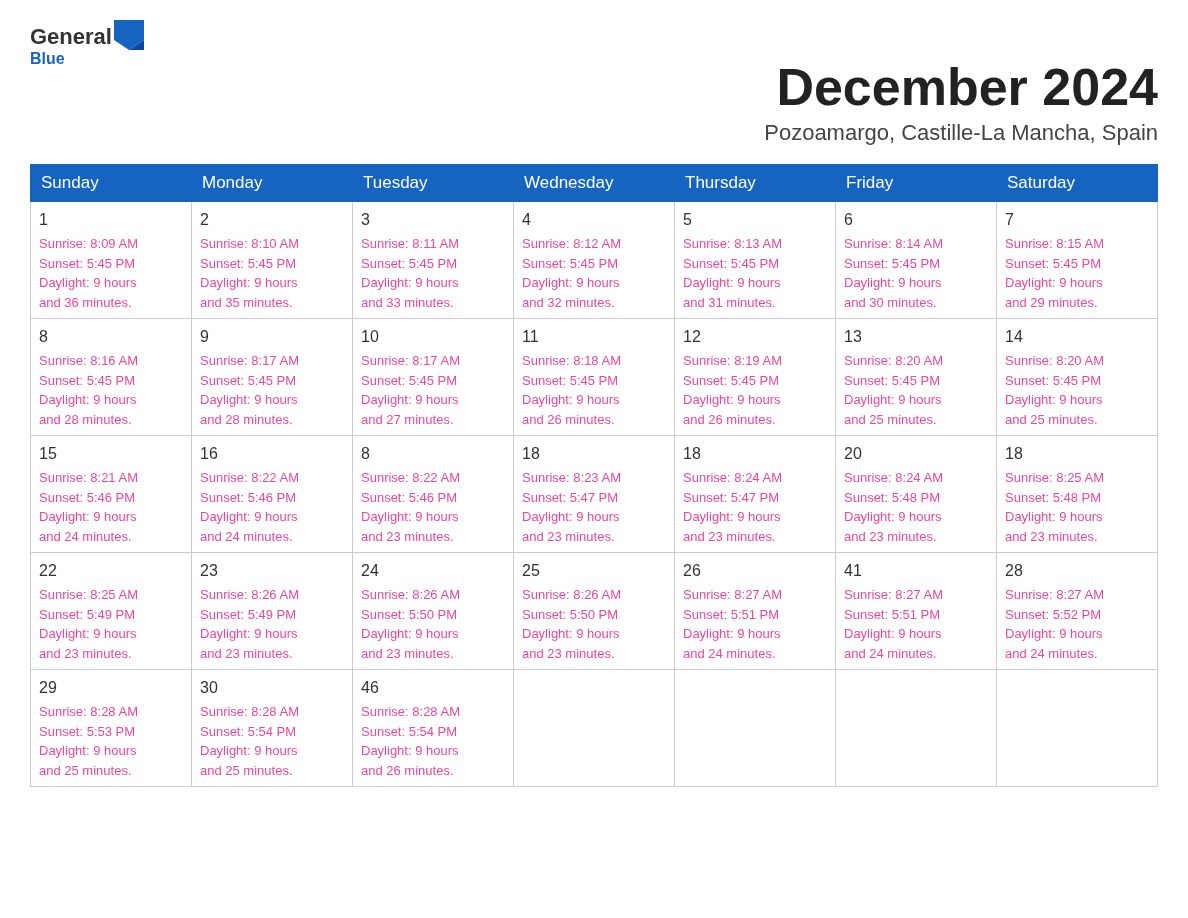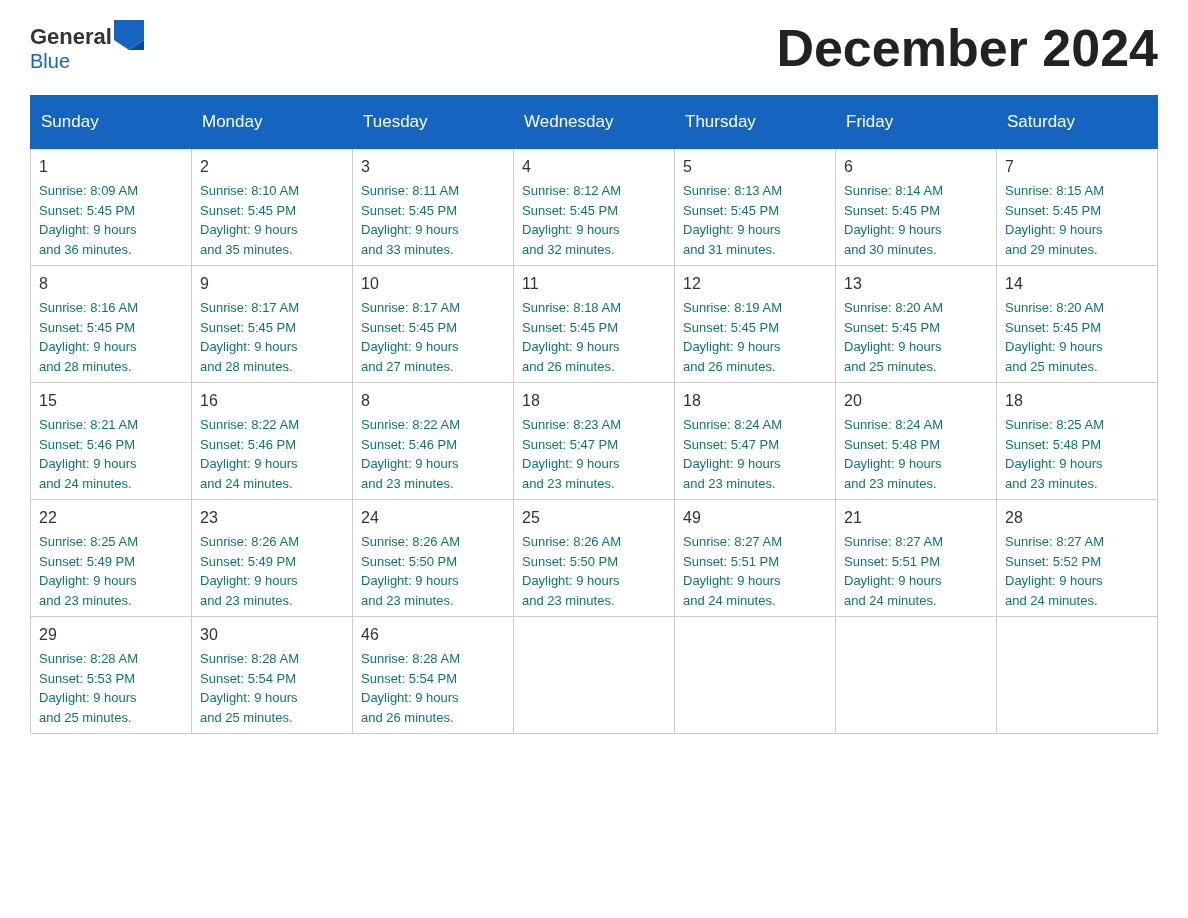--- a/index.html
+++ b/index.html
@@ -28,37 +28,38 @@
       line-height: 1.1;
     }
     .title-block {
       text-align: right;
     }
     .calendar-title {
       font-size: 52px;
       font-weight: bold;
       color: #222;
       line-height: 1.1;
+      margin-top: 39px;
     }
     .calendar-subtitle {
       font-size: 22px;
       color: #444;
       margin-top: 4px;
     }
     table {
       width: 100%;
       border-collapse: collapse;
       table-layout: fixed;
     }
     thead tr th {
       background-color: #1565c0;
       color: #fff;
       font-size: 17px;
       font-weight: normal;
-      padding: 16px 10px;
+      padding: 8px 10px;
       text-align: left;
       border: 1px solid #1565c0;
     }
     tbody tr td {
       vertical-align: top;
       padding: 6px 8px;
       font-size: 13px;
       color: #333;
       border: 1px solid #ccc;
       height: 110px;
@@ -72,41 +73,42 @@
     }
     tbody tr:last-child td {
       height: 110px;
     }
     .empty-cell {
       background: #fff;
       border: 1px solid #ccc;
     }
     tbody tr td .sun-info {
       font-size: 13px;
-      color: #0f766e;
+      color: #ec4899;
     }
   </style>
 </head>
 <body>
 
 <div class="header-area">
   <div class="logo">
     <div style="line-height:1.1;">
       <div style="display:flex;align-items:center;">
         <span class="logo-text">General</span>
         <svg width="30" height="30" viewBox="0 0 30 30" style="margin-left:2px;margin-bottom:4px;">
           <polygon points="0,0 30,0 30,20 15,30 0,20" fill="#1565c0"></polygon>
           <polygon points="15,30 30,20 30,30" fill="#0d47a1"></polygon>
         </svg>
       </div>
-      <div style="color:#1565c0;font-size:20px;font-weight:normal;margin-top:-4px;">Blue</div>
+      <div style="color:#1565c0;font-size:16px;font-weight:bold;margin-top:-4px;">Blue</div>
     </div>
   </div>
   <div class="title-block">
     <div class="calendar-title">December 2024</div>
+    <div class="calendar-subtitle">Pozoamargo, Castille-La Mancha, Spain</div>
   </div>
 </div>
 
 <table>
   <thead>
     <tr>
       <th>Sunday</th>
       <th>Monday</th>
       <th>Tuesday</th>
       <th>Wednesday</th>
@@ -141,22 +143,22 @@
         <td><span class="day-num">18</span><span class="sun-info">Sunrise: 8:23 AM<br>Sunset: 5:47 PM<br>Daylight: 9 hours<br>and 23 minutes.</span></td>
         <td><span class="day-num">18</span><span class="sun-info">Sunrise: 8:24 AM<br>Sunset: 5:47 PM<br>Daylight: 9 hours<br>and 23 minutes.</span></td>
         <td><span class="day-num">20</span><span class="sun-info">Sunrise: 8:24 AM<br>Sunset: 5:48 PM<br>Daylight: 9 hours<br>and 23 minutes.</span></td>
         <td><span class="day-num">18</span><span class="sun-info">Sunrise: 8:25 AM<br>Sunset: 5:48 PM<br>Daylight: 9 hours<br>and 23 minutes.</span></td>
       </tr>
       <tr>
         <td><span class="day-num">22</span><span class="sun-info">Sunrise: 8:25 AM<br>Sunset: 5:49 PM<br>Daylight: 9 hours<br>and 23 minutes.</span></td>
         <td><span class="day-num">23</span><span class="sun-info">Sunrise: 8:26 AM<br>Sunset: 5:49 PM<br>Daylight: 9 hours<br>and 23 minutes.</span></td>
         <td><span class="day-num">24</span><span class="sun-info">Sunrise: 8:26 AM<br>Sunset: 5:50 PM<br>Daylight: 9 hours<br>and 23 minutes.</span></td>
         <td><span class="day-num">25</span><span class="sun-info">Sunrise: 8:26 AM<br>Sunset: 5:50 PM<br>Daylight: 9 hours<br>and 23 minutes.</span></td>
-        <td><span class="day-num">49</span><span class="sun-info">Sunrise: 8:27 AM<br>Sunset: 5:51 PM<br>Daylight: 9 hours<br>and 24 minutes.</span></td>
-        <td><span class="day-num">21</span><span class="sun-info">Sunrise: 8:27 AM<br>Sunset: 5:51 PM<br>Daylight: 9 hours<br>and 24 minutes.</span></td>
+        <td><span class="day-num">26</span><span class="sun-info">Sunrise: 8:27 AM<br>Sunset: 5:51 PM<br>Daylight: 9 hours<br>and 24 minutes.</span></td>
+        <td><span class="day-num">41</span><span class="sun-info">Sunrise: 8:27 AM<br>Sunset: 5:51 PM<br>Daylight: 9 hours<br>and 24 minutes.</span></td>
         <td><span class="day-num">28</span><span class="sun-info">Sunrise: 8:27 AM<br>Sunset: 5:52 PM<br>Daylight: 9 hours<br>and 24 minutes.</span></td>
       </tr>
       <tr>
         <td><span class="day-num">29</span><span class="sun-info">Sunrise: 8:28 AM<br>Sunset: 5:53 PM<br>Daylight: 9 hours<br>and 25 minutes.</span></td>
         <td><span class="day-num">30</span><span class="sun-info">Sunrise: 8:28 AM<br>Sunset: 5:54 PM<br>Daylight: 9 hours<br>and 25 minutes.</span></td>
         <td><span class="day-num">46</span><span class="sun-info">Sunrise: 8:28 AM<br>Sunset: 5:54 PM<br>Daylight: 9 hours<br>and 26 minutes.</span></td>
         <td class="empty-cell"></td>
         <td class="empty-cell"></td>
         <td class="empty-cell"></td>
         <td class="empty-cell"></td>

